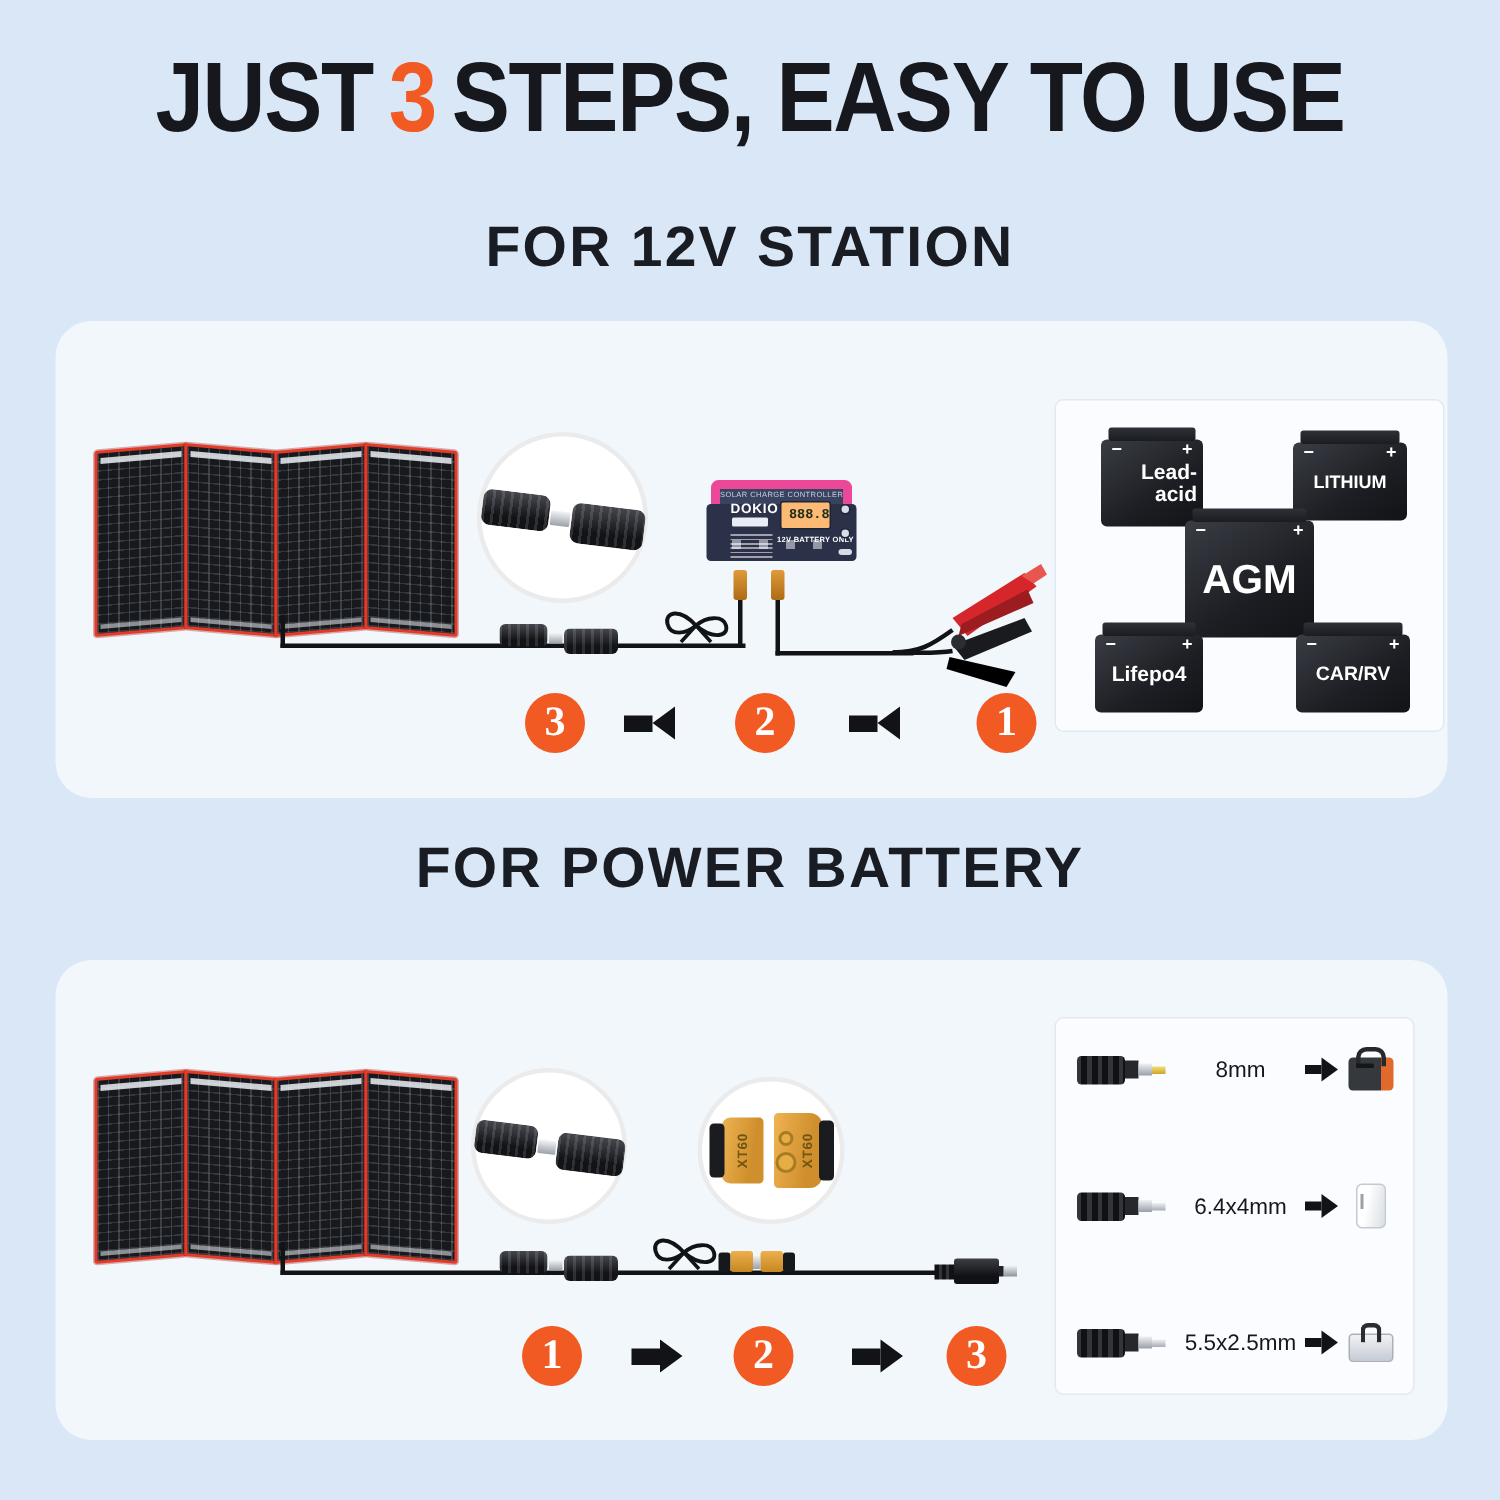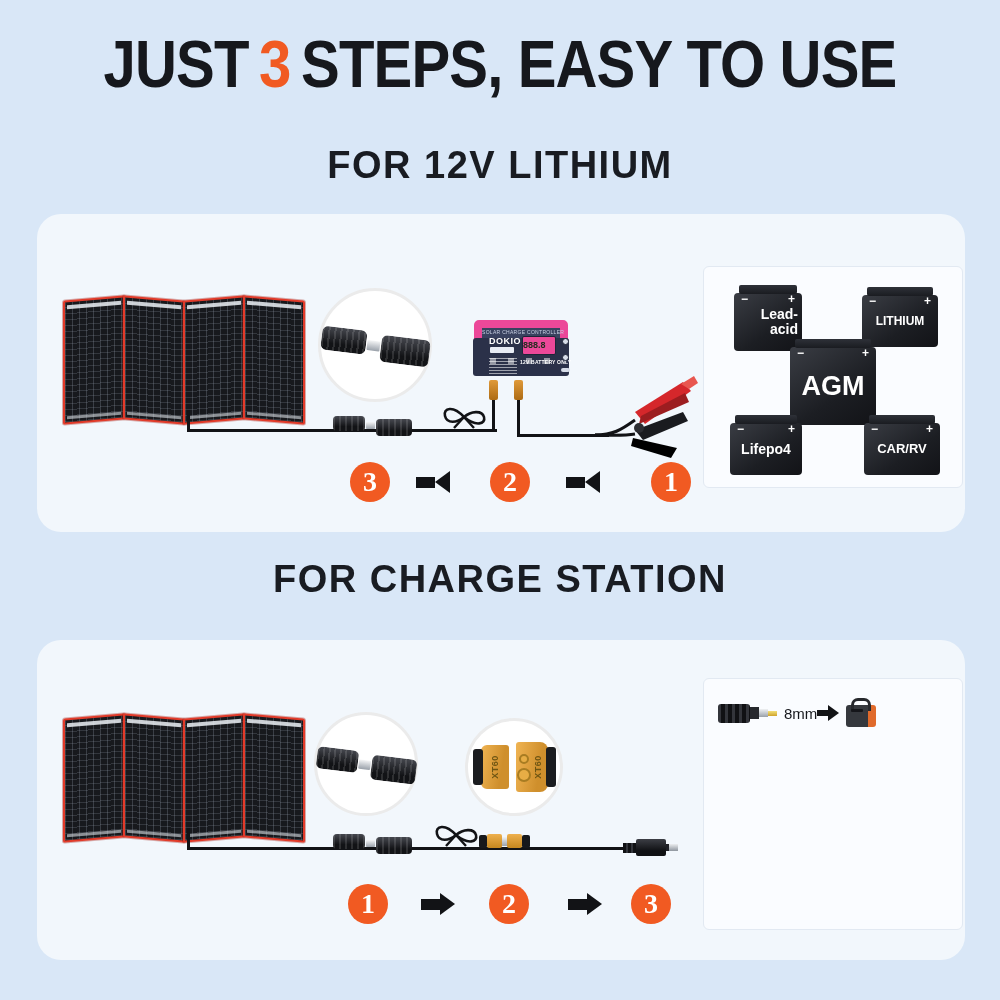--- a/index.html
+++ b/index.html
@@ -78,36 +78,36 @@
   .sae.big .c1 { width:45px; height:24px; border-radius:6px; }
   .sae.big .c2 { width:49px; height:27px; border-radius:6px; }
   .sae.big .tab { width:13px; height:10px; }
 
   
   .bow { position:absolute; }
 
   
   .controller {
     position:absolute; width:94px; height:54px;
-    background:#39425f; border:8px solid #ec4899; border-radius:5px; z-index:2;
+    background:#39425f; border:6px solid #ec4899; border-radius:5px; z-index:2;
   }
   .controller .ears {
     position:absolute; left:-9px; right:-9px; top:10px; height:38px;
     background:#2b3149; border-radius:3px; z-index:-1;
   }
   .ctrl-head { position:absolute; top:1px; left:0; right:0; text-align:center;
     font-size:5px; color:#c9d1e4; letter-spacing:.3px; white-space:nowrap; }
   .ctrl-brand { position:absolute; left:7px; top:8px; font-size:9px; font-weight:bold; color:#fff; letter-spacing:.5px; }
   .ctrl-model { position:absolute; left:8px; top:19px; width:24px; height:6px; background:#e8ecf4; border-radius:1px; }
   .ctrl-lines { position:absolute; left:7px; top:28px; width:28px; height:18px;
     background:repeating-linear-gradient(0deg, rgba(255,255,255,.55) 0 1px, transparent 1px 3px); }
   .ctrl-lcd { position:absolute; left:40px; top:8px; width:34px; height:19px;
-    background:#ec4899; border:1px solid #1e2437; border-radius:2px;
-    font-family:Liberation Sans, sans-serif; font-size:9px; font-weight:bold; color:#232d1f;
-    text-align:left; line-height:17px; }
+    background:#fdba74; border:1px solid #1e2437; border-radius:2px;
+    font-family:Liberation Mono, monospace; font-size:9px; font-weight:bold; color:#232d1f;
+    text-align:right; line-height:17px; }
   .ctrl-note { position:absolute; left:38px; top:31px; font-size:5px; font-weight:bold; color:#fff; white-space:nowrap; letter-spacing:.2px; }
   .ctrl-btn { position:absolute; width:7px; height:7px; border-radius:50%; background:#d7dde8; border:1px solid #1e2437; }
   .ctrl-port { position:absolute; width:9px; height:4px; border-radius:2px; background:#d7dde8; }
   .ctrl-strip { position:absolute; bottom:2px; left:8px; right:8px; height:6px;
     background:repeating-linear-gradient(90deg, rgba(255,255,255,.5) 0 6px, transparent 6px 18px); }
   .cable-conn { position:absolute; width:9px; height:20px; border-radius:2px;
     background:linear-gradient(#e09a3a,#ad6b14); z-index:1; }
 
   
   .step-circle {
@@ -161,22 +161,22 @@
   .xt-inline .g { width:5px; height:9px; background:linear-gradient(#f2f3f4,#9aa1aa); }
 
   
   .dcplug { position:absolute; display:flex; align-items:center; }
   .dcplug .relief { width:13px; height:10px;
     background:repeating-linear-gradient(90deg,#101114 0 3px,#33353b 3px 5px); }
   .dcplug .body { width:30px; height:17px; background:linear-gradient(#3c3e45,#101114 70%); border-radius:2px; }
   .dcplug .tip { width:12px; height:7px; background:linear-gradient(#eceef0,#8e959e); border-left:3px solid #202127; }
 
   
-  #abox { left:666px; top:38px; width:260px; height:252px; padding:13px 12px 13px 14px;
-    display:flex; flex-direction:row; justify-content:space-between; }
+  #abox { left:666px; top:38px; width:240px; height:252px; padding:13px 12px 13px 14px;
+    display:flex; flex-direction:column; justify-content:space-between; }
   .arow { display:flex; align-items:center; height:42px; }
   .arow .plug { flex:0 0 66px; display:flex; align-items:center; }
   .plug .barrel { width:32px; height:19px; border-radius:3px;
     background:repeating-linear-gradient(90deg,#33353b 0 3px,#101114 3px 7px); }
   .plug .neck { width:9px; height:12px; background:#26282d; }
   .plug .sleeve { width:9px; height:8px; background:linear-gradient(#eff1f3,#99a0a9); }
   .plug .pin { width:9px; height:5px; }
   .pin.t1 { background:linear-gradient(#f2df7a,#cfa42c); }
   .pin.t2 { background:linear-gradient(#eff1f3,#a7aeb7); }
   .pin.t3 { background:linear-gradient(#eff1f3,#a7aeb7); }
@@ -207,21 +207,21 @@
     background:repeating-linear-gradient(90deg,#c6262c 0 3px, transparent 3px 6px); }
 
   
   .clamps { position:absolute; }
 </style>
 </head>
 <body>
 
 <h1 class="title"><span>JUST</span><span class="hl">3</span><span>STEPS, EASY TO USE</span></h1>
 
-<h2 class="subheading" id="sub-battery">FOR 12V LITHIUM</h2>
+<h2 class="subheading" id="sub-battery">FOR 12V STATION</h2>
 
 <section class="panel" id="panel-battery">
 
   <div class="solar" style="left:26px; top:76px;">
     <div class="leaf"></div>
     <div class="leaf"></div>
     <div class="leaf"></div>
     <div class="leaf"></div>
   </div>
 
@@ -311,21 +311,21 @@
       <span class="shaft"></span>
     </div>
   <div class="step-circle" style="left:453px; top:248px;">2</div>
   <div class="arrow left" style="left:529px; top:257px;">
       <span class="head"></span>
       <span class="shaft"></span>
     </div>
   <div class="step-circle" style="left:614px; top:248px;">1</div>
 </section>
 
-<h2 class="subheading" id="sub-power">FOR CHARGE STATION</h2>
+<h2 class="subheading" id="sub-power">FOR POWER BATTERY</h2>
 
 <section class="panel" id="panel-power">
 
   <div class="solar" style="left:26px; top:68px;">
     <div class="leaf"></div>
     <div class="leaf"></div>
     <div class="leaf"></div>
     <div class="leaf"></div>
   </div>
 
@@ -386,20 +386,52 @@
         </span>
       <span class="sz">8mm</span>
       <span class="arr-s">
           <span class="shaft"></span>
           <span class="head"></span>
         </span>
       <span class="dev d1">
           <span class="box"></span>
         </span>
     </div>
+    <div class="arow">
+      <span class="plug">
+          <span class="barrel"></span>
+          <span class="neck"></span>
+          <span class="sleeve"></span>
+          <span class="pin t2"></span>
+        </span>
+      <span class="sz">6.4x4mm</span>
+      <span class="arr-s">
+          <span class="shaft"></span>
+          <span class="head"></span>
+        </span>
+      <span class="dev d2">
+          <span class="box"></span>
+        </span>
+    </div>
+    <div class="arow">
+      <span class="plug">
+          <span class="barrel"></span>
+          <span class="neck"></span>
+          <span class="sleeve"></span>
+          <span class="pin t3"></span>
+        </span>
+      <span class="sz">5.5x2.5mm</span>
+      <span class="arr-s">
+          <span class="shaft"></span>
+          <span class="head"></span>
+        </span>
+      <span class="dev d3">
+          <span class="box"></span>
+        </span>
+    </div>
   </div>
 
   <div class="step-circle" style="left:311px; top:244px;">1</div>
   <div class="arrow right" style="left:384px; top:253px;">
       <span class="shaft"></span>
       <span class="head"></span>
     </div>
   <div class="step-circle" style="left:452px; top:244px;">2</div>
   <div class="arrow right" style="left:531px; top:253px;">
       <span class="shaft"></span>

